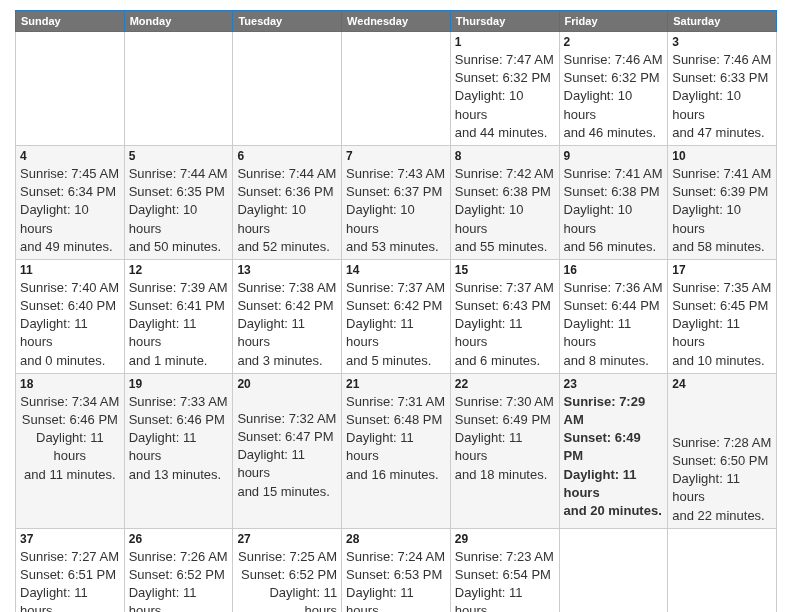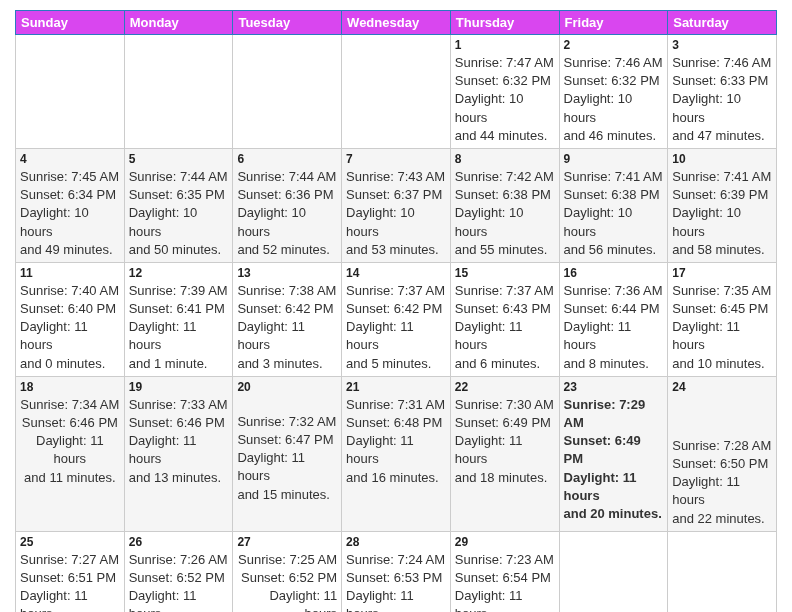--- a/index.html
+++ b/index.html
@@ -51,25 +51,25 @@
       font-size: 18px;
       color: #444;
       font-weight: normal;
     }
     .calendar {
       width: 100%;
       border-collapse: collapse;
       font-size: 10px;
     }
     .calendar th {
-      background-color: #d946ef;
+      background-color: #737373;
       color: white;
       padding: 4px 5px;
       text-align: left;
-      font-size: 13px;
+      font-size: 11px;
       font-weight: bold;
       border: 1px solid #2a7abf;
     }
     .calendar td {
       border: 1px solid #ccc;
       padding: 3px 4px;
       vertical-align: top;
       width: calc(100% / 7);
       height: 80px;
       background: #fff;
@@ -289,21 +289,21 @@
           <td>
             <span class="day-number">24</span>
             <div class="day-info" style="white-space: pre-line; margin-top: 43px;">Sunrise: 7:28 AM
 Sunset: 6:50 PM
 Daylight: 11 hours
 and 22 minutes.</div>
           </td>
         </tr>
         <tr>
           <td>
-            <span class="day-number">25</span>
+            <span class="day-number">37</span>
             <div class="day-info" style="white-space: pre-line;">Sunrise: 7:27 AM
 Sunset: 6:51 PM
 Daylight: 11 hours
 and 23 minutes.</div>
           </td>
           <td>
             <span class="day-number">26</span>
             <div class="day-info" style="white-space: pre-line;">Sunrise: 7:26 AM
 Sunset: 6:52 PM
 Daylight: 11 hours

